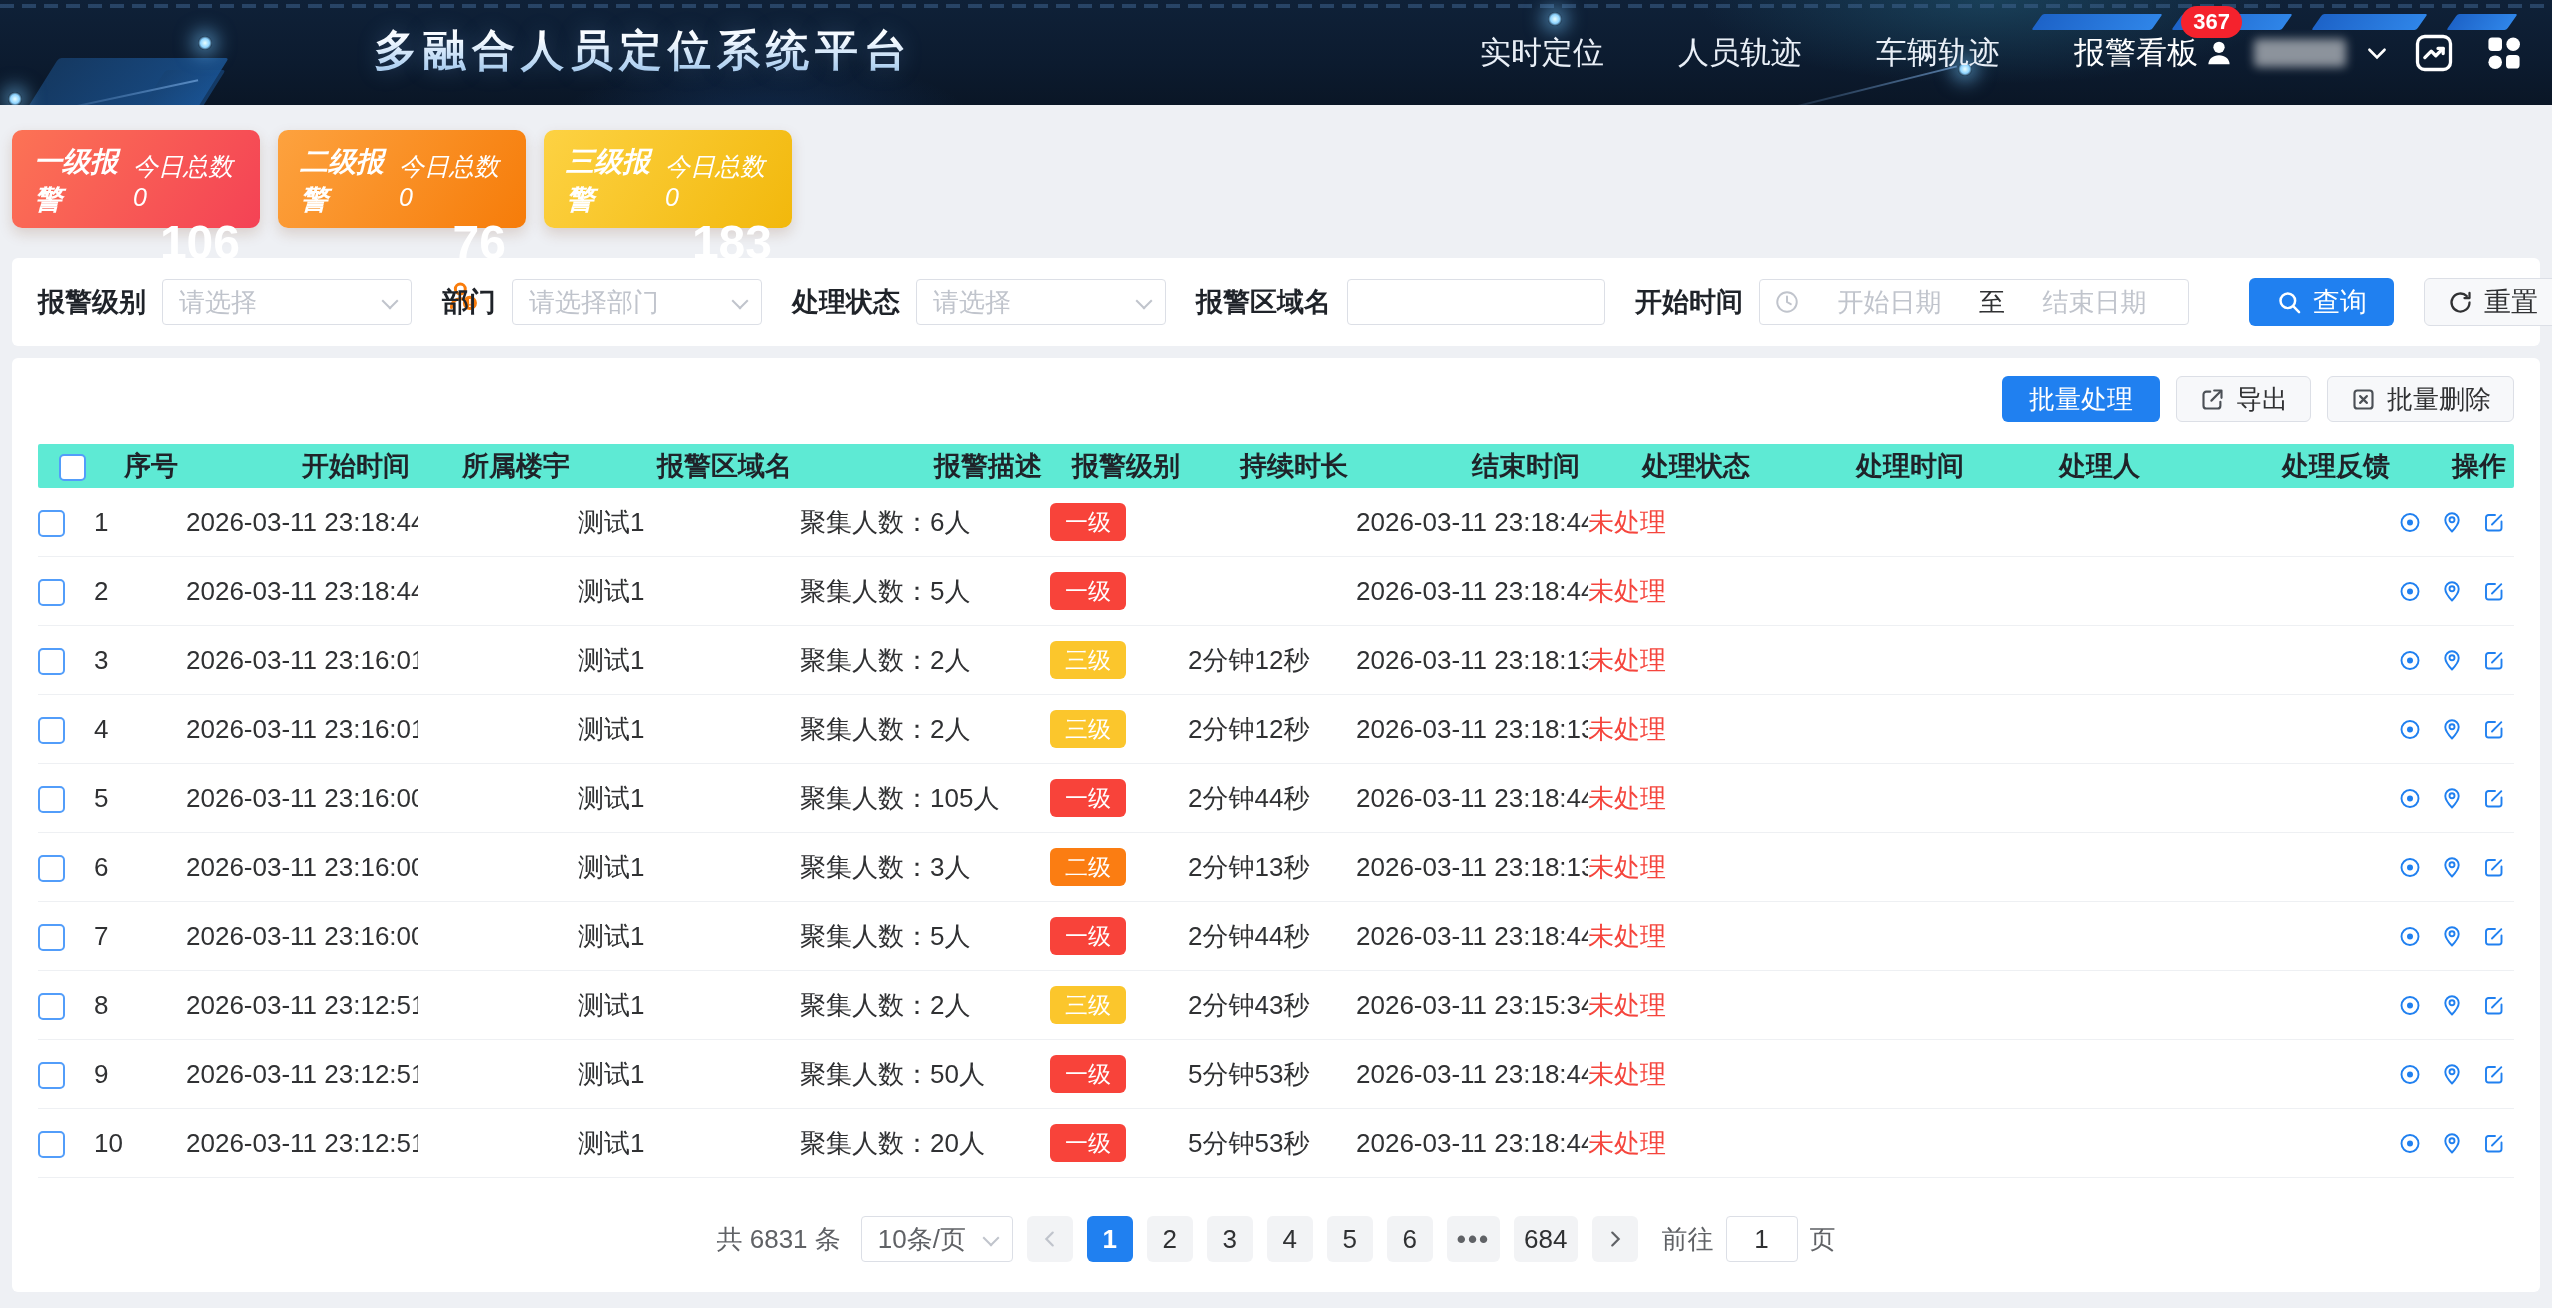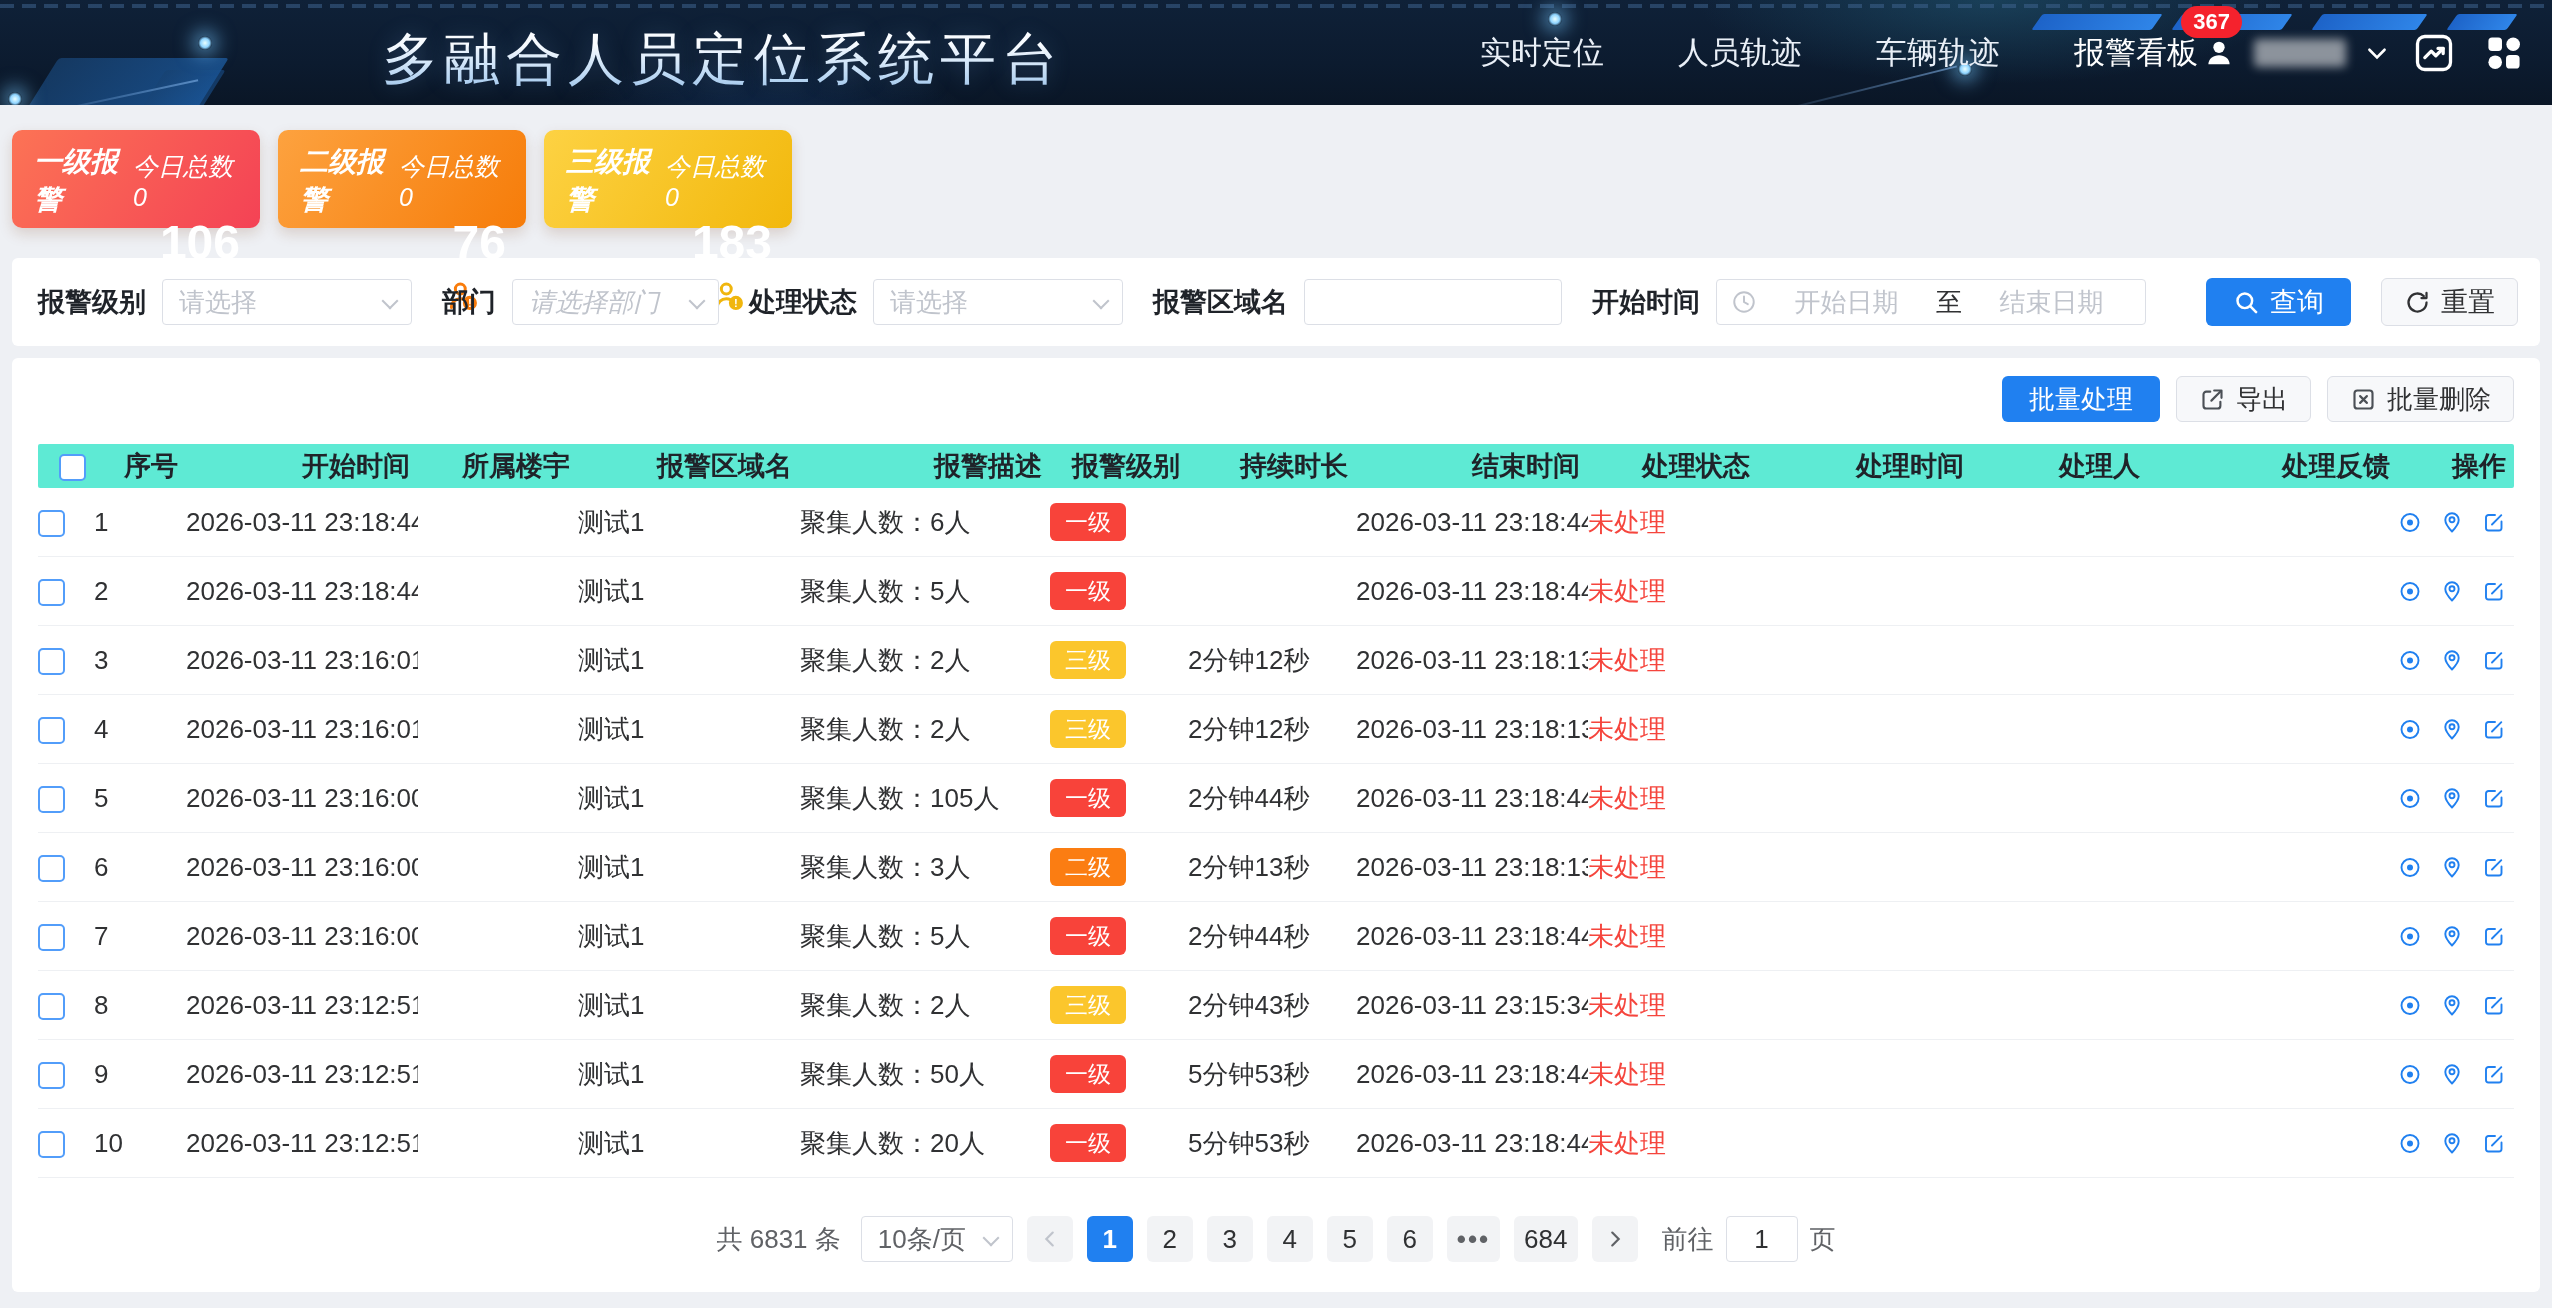--- a/index.html
+++ b/index.html
@@ -23,22 +23,22 @@
     opacity:.55;
   }
   .glow-dot{ position:absolute; width:14px; height:14px; border-radius:50%;
     background:radial-gradient(circle,#eaffff 0%, #8fd4ff 45%, rgba(80,160,230,0) 75%);
     box-shadow:0 0 18px 6px rgba(120,200,255,.55);}
   .glow-line{ position:absolute; height:2px; background:linear-gradient(90deg,rgba(120,170,220,.0),rgba(130,180,235,.6)); }
   .streak{ position:absolute; background:linear-gradient(115deg,#17406e,#1b5aa0); transform:skewX(-32deg); opacity:.8; border-radius:3px;}
   .hdr-par{ position:absolute; top:14px; height:16px; transform:skewX(-35deg); border-radius:2px;
     background:linear-gradient(90deg,#1d63c8,#2f85e8);}
   .app-title{
-    position:absolute; left:382px; top:22px;
-    font-size:56px; font-weight:normal; letter-spacing:6px;
+    position:absolute; left:374px; top:22px;
+    font-size:43px; font-weight:bold; letter-spacing:6px;
     background:linear-gradient(180deg,#ffffff 30%, #b9d6f2 75%, #8fb6dd 100%);
     -webkit-background-clip:text; background-clip:text; color:transparent;
     text-shadow:0 0 22px rgba(130,190,255,.25);
   }
   .hdr-nav{ position:absolute; left:1480px; top:0; height:105px; display:flex; align-items:center; gap:74px;}
   .nav-item{ position:relative; color:#e9eff7; font-size:31px; cursor:pointer; white-space:nowrap;}
   .nav-item.active{ color:#ffffff; }
   .nav-badge{
     position:absolute; top:-26px; right:-44px;
     background:#f5222d; color:#fff; font-size:22px; font-weight:bold;
@@ -233,21 +233,21 @@
 <section class="filter-panel">
   <div class="f-group">
     <span class="f-label">报警级别</span>
     <div class="sel" style="width:250px;">
       <span class="ph">请选择</span>
       <span class="chev"></span>
     </div>
   </div>
   <div class="f-group">
     <span class="f-label">部门</span>
-    <div class="sel" style="width:207px;font-style:italic;">
+    <div class="sel" style="width:250px;">
       <span class="ph">请选择部门</span>
       <span class="chev"></span>
     </div>
   </div>
   <div class="f-group">
     <span class="f-label">处理状态</span>
     <div class="sel" style="width:250px;">
       <span class="ph">请选择</span>
       <span class="chev"></span>
     </div>

